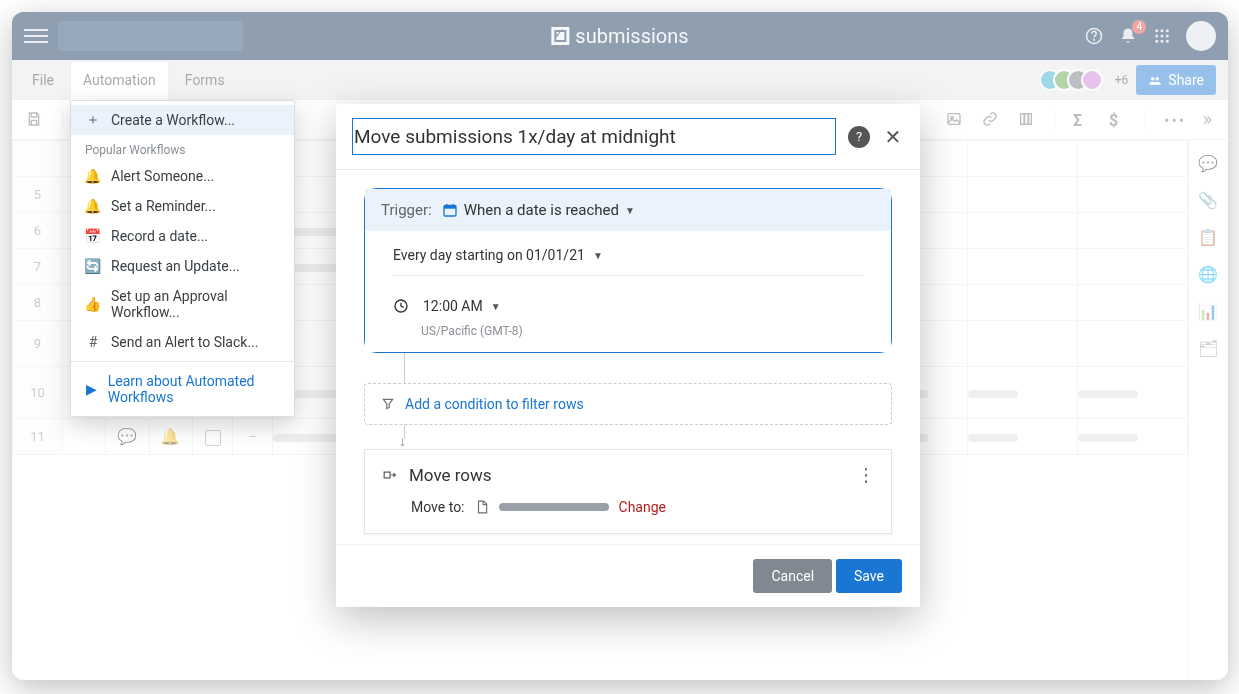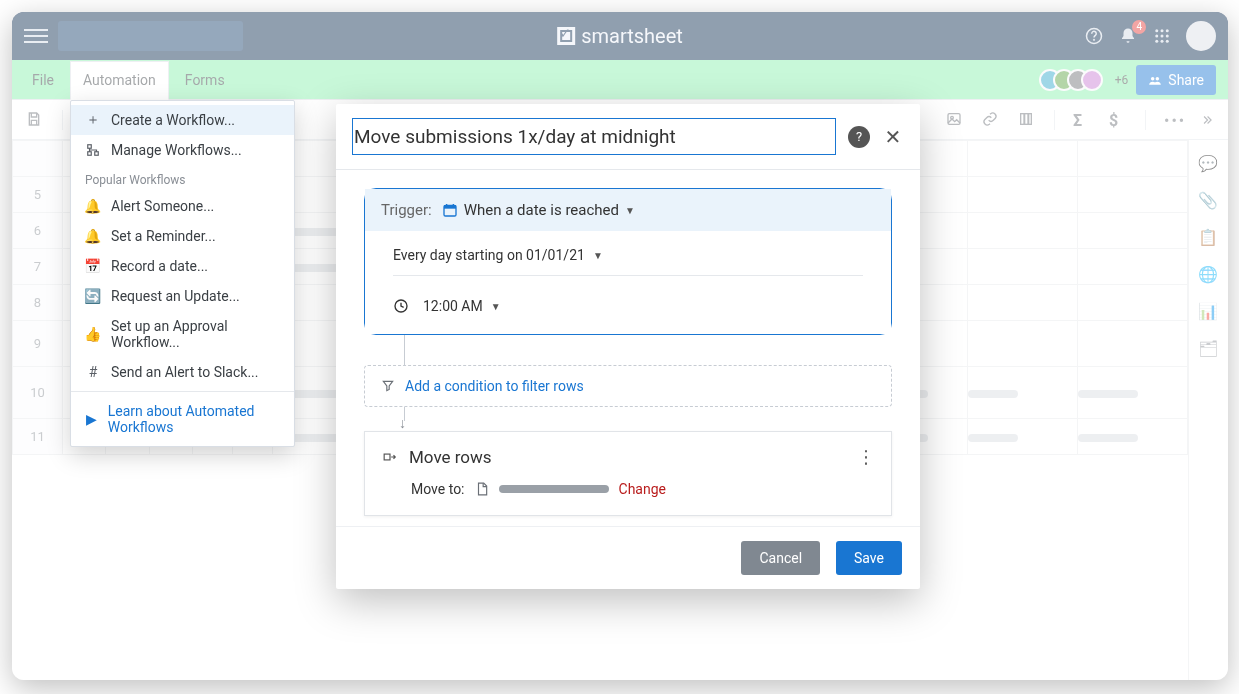--- a/index.html
+++ b/index.html
@@ -13,21 +13,21 @@
   .search-pill{width:185px;height:30px;background:#163e6b;border-radius:3px;}
   .brand{position:absolute;left:50%;transform:translateX(-50%);display:flex;align-items:center;gap:6px;color:#e9eef5;font-size:20px;}
   .brand .logo{width:18px;height:18px;background:#e9eef5;display:inline-block;mask:none;position:relative;}
   .brand .logo::after{content:"";position:absolute;inset:3px;border:2px solid #0a2a4f;}
   .brand .logo::before{content:"✓";position:absolute;left:2px;top:-2px;font-size:14px;color:#0a2a4f;}
   .top-right{margin-left:auto;display:flex;align-items:center;gap:14px;}
   .icon-btn{width:20px;height:20px;color:#cfd8e3;cursor:pointer;display:flex;align-items:center;justify-content:center;position:relative;}
   .badge{position:absolute;top:-6px;right:-8px;background:#e53935;color:#fff;border-radius:8px;font-size:10px;padding:0 4px;line-height:14px;}
   .avatar-circle{width:30px;height:30px;border-radius:50%;background:#d9dee5;}
   
-  .secbar{height:40px;background:#86efac;border-bottom:1px solid #d9dee5;display:flex;align-items:center;padding:0 0 0 8px;gap:4px;font-size:14px;color:#3a3f44;}
+  .secbar{height:40px;background:#e5e5e5;border-bottom:1px solid #d9dee5;display:flex;align-items:center;padding:0 0 0 8px;gap:4px;font-size:14px;color:#3a3f44;}
   .secbar .tab{padding:0 12px;height:100%;display:flex;align-items:center;cursor:pointer;}
   .secbar .tab.active{background:#fff;border:1px solid #d9dee5;border-bottom-color:#fff;margin-bottom:-1px;}
   .secbar .right{margin-left:auto;display:flex;align-items:center;gap:8px;padding-right:12px;}
   .facepile{display:flex;align-items:center;}
   .facepile .f{width:22px;height:22px;border-radius:50%;border:2px solid #f5f6f8;margin-left:-8px;}
   .plusmore{font-size:12px;color:#444;margin-left:4px;}
   .share-btn{background:#1976d2;color:#fff;border:none;border-radius:3px;height:30px;padding:0 12px;display:flex;align-items:center;gap:6px;font-size:14px;cursor:pointer;}
   
   .toolbar{height:40px;border-bottom:1px solid #e3e6ea;display:flex;align-items:center;gap:18px;padding:0 14px;color:#6a6f76;position:relative;}
   .toolbar .tico{width:18px;height:18px;display:inline-block;}
@@ -78,41 +78,41 @@
   .cond-box .fico{color:#6a6f76;}
   .connector2{width:18px;height:24px;margin-left:40px;position:relative;}
   .connector2::before{content:"";position:absolute;left:0;top:0;width:1px;height:14px;background:#c7ccd3;}
   .connector2::after{content:"↓";position:absolute;left:-5px;top:8px;color:#8a8f96;font-size:14px;}
   .action-box{border:1px solid #e1e4e8;border-radius:0;box-shadow:0 1px 3px rgba(0,0,0,.06);}
   .action-head{padding:14px 16px;display:flex;align-items:center;gap:10px;color:#333;}
   .kebab{margin-left:auto;font-size:18px;color:#555;cursor:pointer;}
   .action-body{padding:0 16px 18px 46px;font-size:14px;color:#333;display:flex;align-items:center;gap:10px;}
   .redact{display:inline-block;height:8px;width:110px;background:#9aa0a7;border-radius:4px;}
   .change-link{color:#b91c1c;cursor:pointer;}
-  .modal-footer{padding:14px 18px;display:flex;justify-content:flex-end;gap:16px;border-top:1px solid #eef0f3;}
+  .modal-footer{padding:14px 18px;display:flex;justify-content:flex-end;gap:4px;border-top:1px solid #eef0f3;}
   .btn{height:34px;padding:0 18px;border:none;border-radius:3px;font-size:14px;cursor:pointer;}
   .btn.cancel{background:#808891;color:#fff;}
   .btn.save{background:#1976d2;color:#fff;}
   svg{display:block;}
 </style>
 </head>
 <body>
 
 <div class="app">
 
   <div class="topbar">
     <div class="hamburger">
         <span></span>
         <span></span>
         <span></span>
       </div>
     <div class="search-pill"></div>
     <div class="brand">
       <span class="logo"></span>
-      <span>smartsheet</span>
+      <span>submissions</span>
     </div>
     <div class="top-right">
       <div class="icon-btn">
         <svg width="18" height="18" viewBox="0 0 24 24" fill="none" stroke="currentColor" stroke-width="2">
             <circle cx="12" cy="12" r="10"></circle>
             <path d="M9 9a3 3 0 115 2c-1 1-2 1.5-2 3"></path>
             <circle cx="12" cy="17" r=".5"></circle>
           </svg>
       </div>
       <div class="icon-btn">
@@ -358,31 +358,20 @@
       <span>🗂</span>
     </div>
   </div>
 
   <div class="dimmer"></div>
 
   <div class="auto-menu">
     <div class="mi hl">
         <span class="ico">＋</span>
         <span>Create a Workflow...</span>
-      </div>
-    <div class="mi">
-        <span class="ico">
-          <svg width="14" height="14" viewBox="0 0 24 24" fill="none" stroke="#5a5f66" stroke-width="2">
-            <rect x="3" y="3" width="6" height="6"></rect>
-            <rect x="15" y="15" width="6" height="6"></rect>
-            <rect x="3" y="15" width="6" height="6"></rect>
-            <path d="M6 9v3h12v3M6 12v3"></path>
-          </svg>
-        </span>
-        <span>Manage Workflows...</span>
       </div>
     <div class="hdr">Popular Workflows</div>
     <div class="mi">
         <span class="ico">🔔</span>
         <span>Alert Someone...</span>
       </div>
     <div class="mi">
         <span class="ico">🔔</span>
         <span>Set a Reminder...</span>
       </div>
@@ -442,20 +431,21 @@
                 <svg width="16" height="16" viewBox="0 0 24 24" fill="#333">
                   <circle cx="12" cy="12" r="9" fill="none" stroke="#333" stroke-width="2"></circle>
                   <path d="M12 7v5l4 2" stroke="#333" stroke-width="2" fill="none"></path>
                 </svg>
               </span>
             <span class="dd">
               <span>12:00 AM</span>
               <span class="caret">▼</span>
             </span>
           </div>
+          <div class="tz">US/Pacific (GMT-8)</div>
         </div>
       </div>
       <div class="connector"></div>
       <div class="cond-box">
         <span class="fico">
             <svg width="14" height="14" viewBox="0 0 24 24" fill="none" stroke="#6a6f76" stroke-width="2">
               <path d="M4 4h16l-6 8v6l-4 2v-8z"></path>
             </svg>
           </span>
         <span>Add a condition to filter rows</span>

